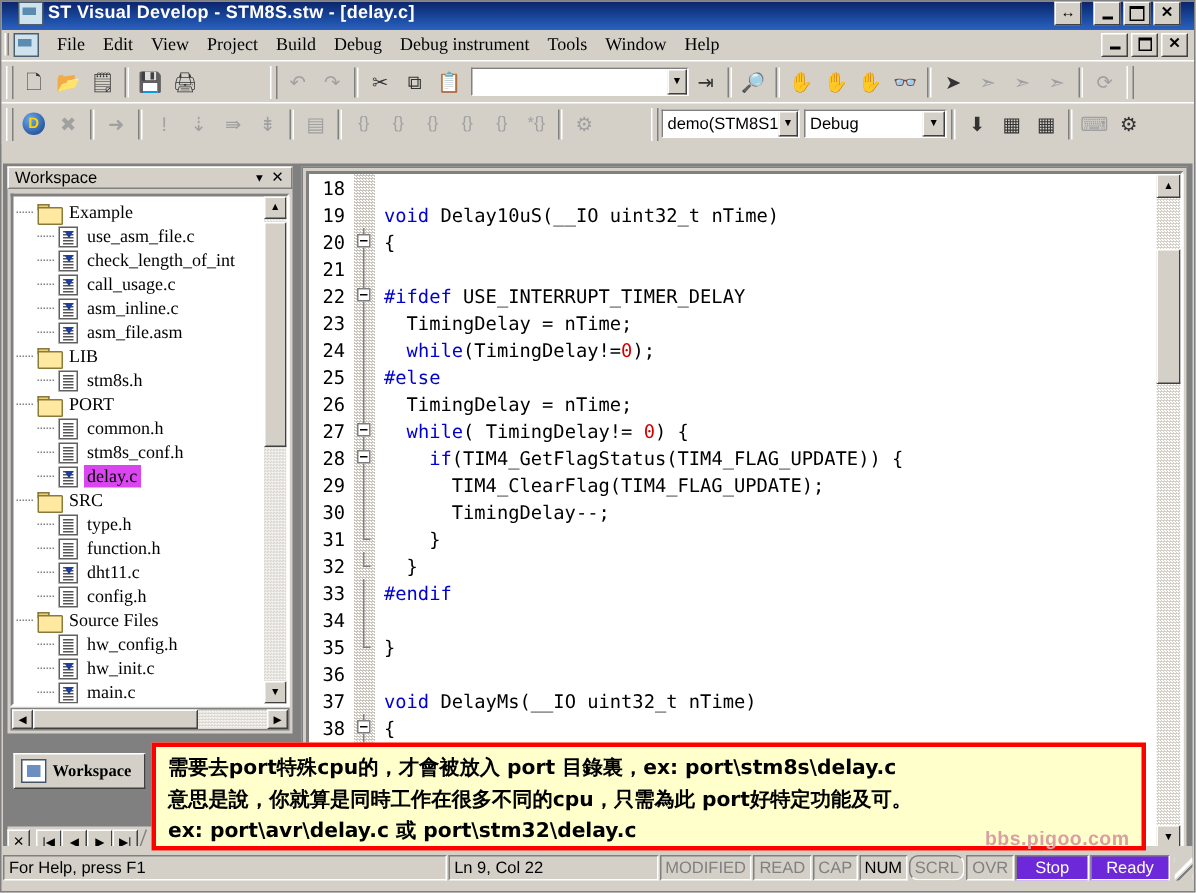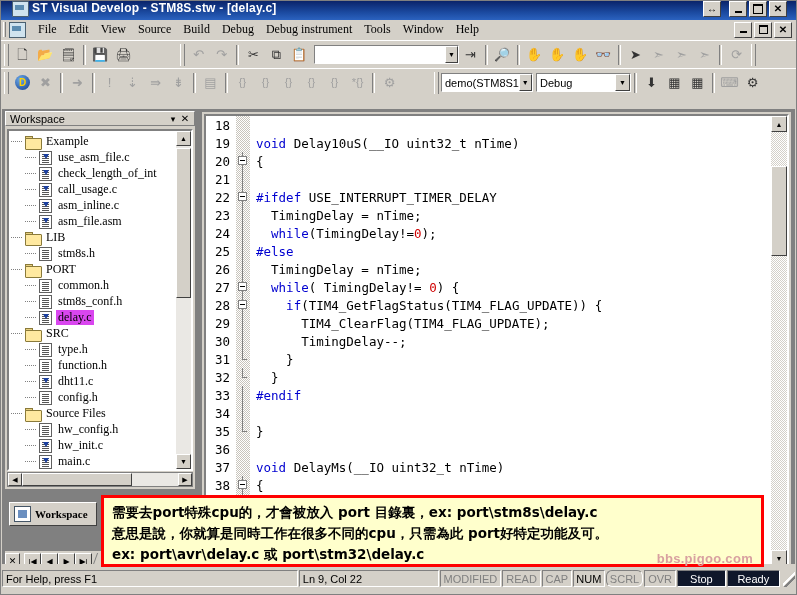--- a/index.html
+++ b/index.html
@@ -155,21 +155,21 @@
   .watermark{position:absolute;right:8px;bottom:-2px;color:#d8a0a0;font-size:13px;
         font-weight:bold;letter-spacing:.3px;}
 
   
   .statusbar{position:absolute;left:1px;right:1px;bottom:1px;height:29px;background:#d4d0c8;
         display:flex;align-items:center;}
   .sfield{height:17px;border:1px solid #808080;border-right-color:#fff;border-bottom-color:#fff;
         display:flex;align-items:center;padding:0 3px;box-sizing:border-box;font-size:11px;
         color:#000;margin-right:1px;}
   .sfield.dim{color:#808080;}
-  .sfield.green{background:#0f172a;color:#fff;justify-content:center;font-weight:normal;}
+  .sfield.green{background:#6d28d9;color:#fff;justify-content:center;font-weight:normal;}
   .grip-corner{width:14px;height:16px;margin-left:2px;background:
         linear-gradient(135deg,transparent 45%,#fff 45%,#fff 55%,transparent 55%),
         linear-gradient(135deg,transparent 60%,#808080 60%,#808080 68%,transparent 68%);}
 </style>
 </head>
 <body>
 
 <div id="app">
 
   <div class="titlebar">
@@ -189,21 +189,21 @@
         <span class="glyph-close">✕</span>
       </div>
   </div>
 
   <div class="menubar">
     <div class="grip"></div>
     <div class="menu-ico"></div>
     <div class="menuitem">File</div>
     <div class="menuitem">Edit</div>
     <div class="menuitem">View</div>
-    <div class="menuitem">Source</div>
+    <div class="menuitem">Project</div>
     <div class="menuitem">Build</div>
     <div class="menuitem">Debug</div>
     <div class="menuitem">Debug instrument</div>
     <div class="menuitem">Tools</div>
     <div class="menuitem">Window</div>
     <div class="menuitem">Help</div>
     <div class="tb-spacer"></div>
     <div class="winbtn">
         <div class="glyph-min"></div>
       </div>

